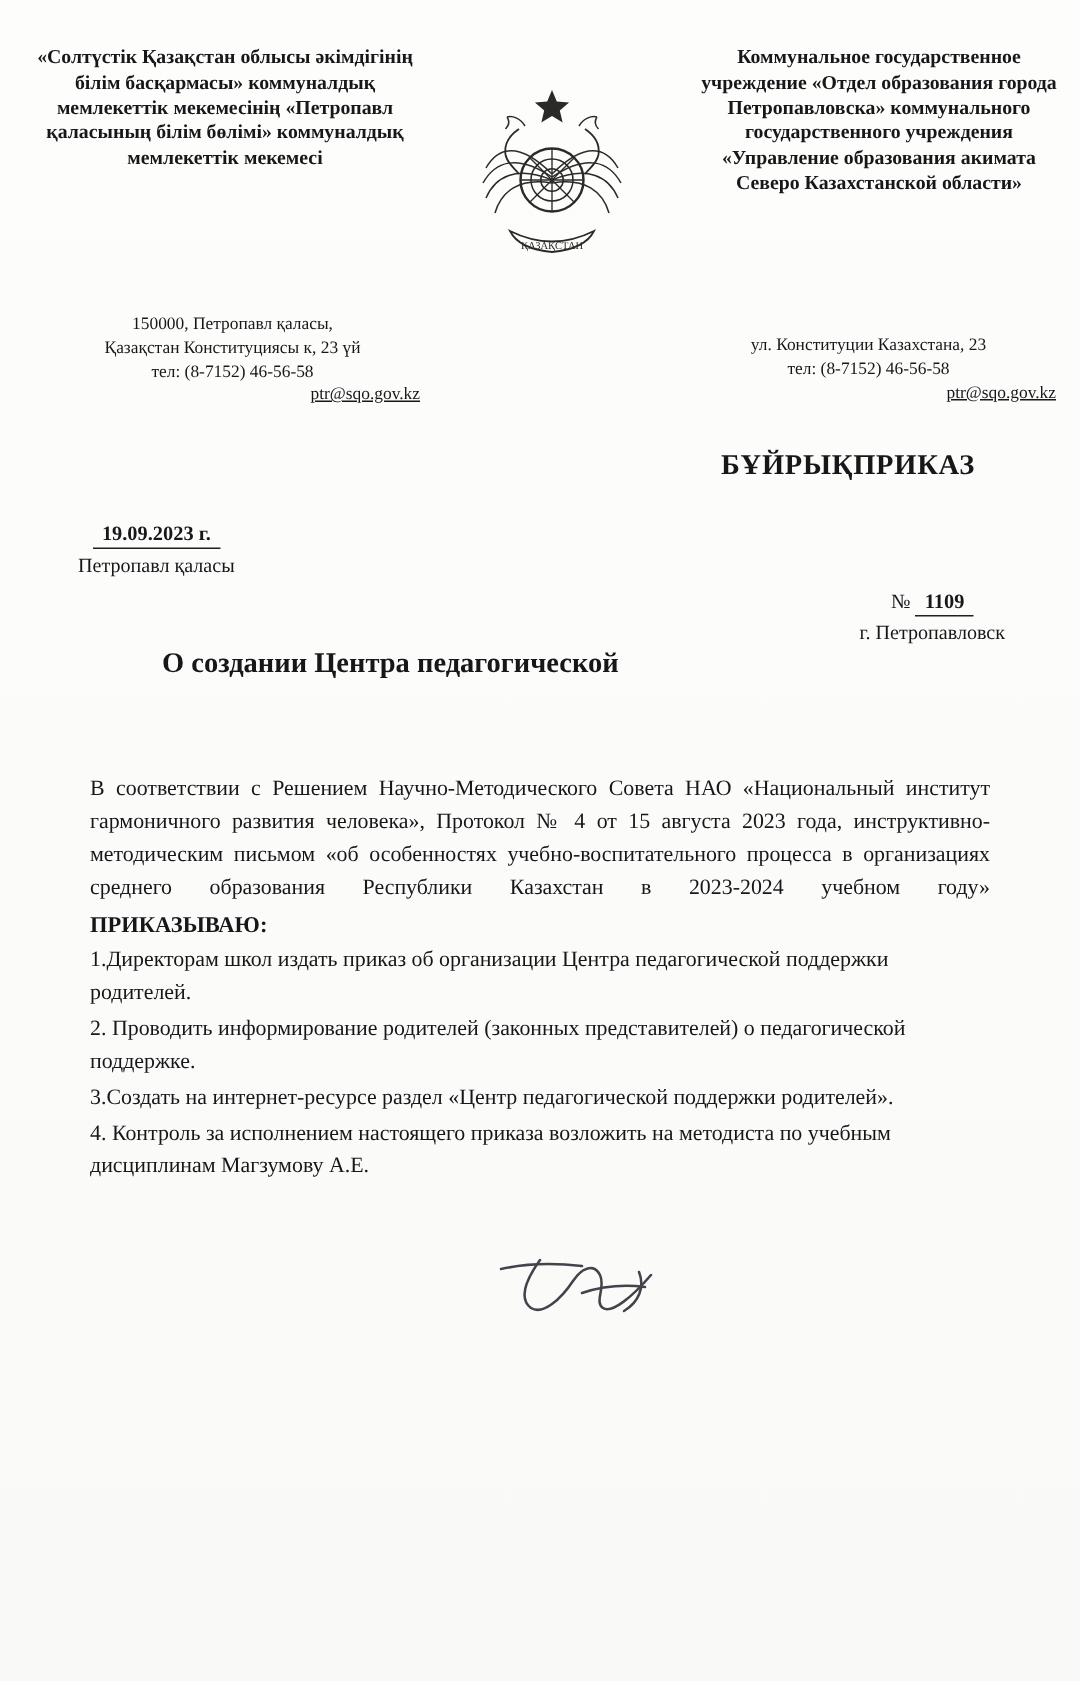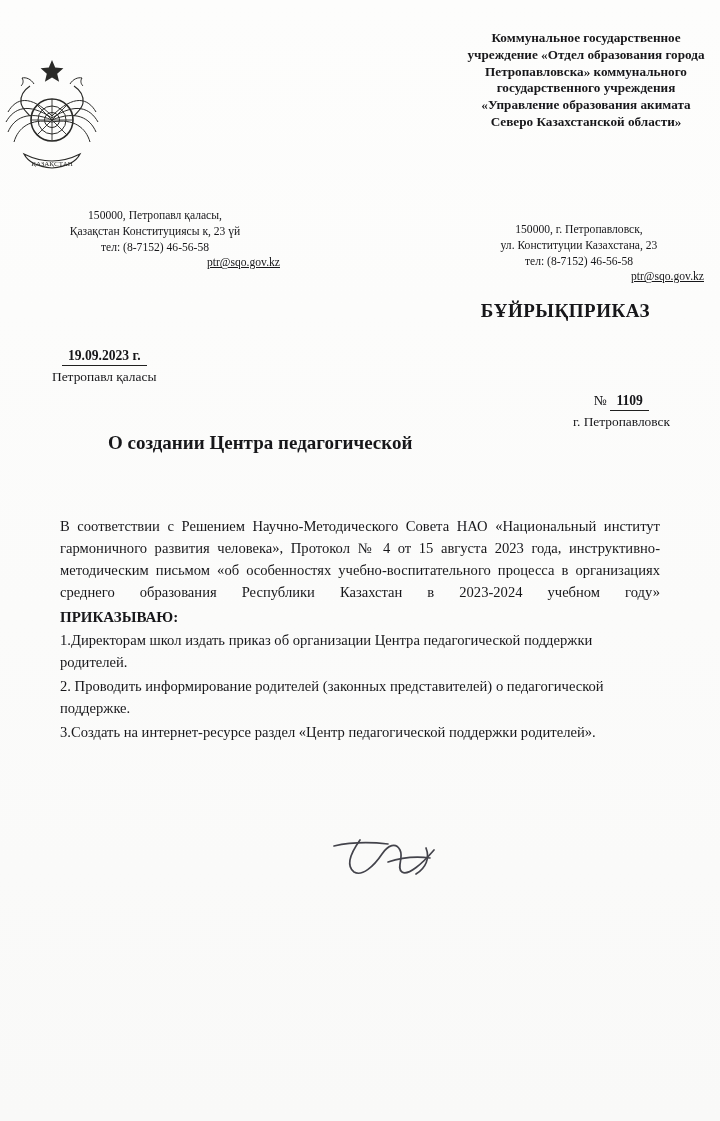--- a/index.html
+++ b/index.html
@@ -172,20 +172,21 @@
   }
 </style>
 </head>
 <body>
 
 <div class="page"></div>
 
 <div class="doc">
 
   <div class="header">
+    <div class="hdr-col left">«Солтүстік Қазақстан облысы әкімдігінің білім басқармасы» коммуналдық мемлекеттік мекемесінің «Петропавл қаласының білім бөлімі» коммуналдық мемлекеттік мекемесі</div>
 
     <div class="emblem">
       <svg viewBox="0 0 104 132" width="104" height="132" aria-hidden="true">
         <g fill="none" stroke="#2a2a28" stroke-width="1.1">
 
           <g stroke-width="1">
             <path d="M52 62 C 30 40, 16 44, 8 58"></path>
             <path d="M52 64 C 28 48, 14 54, 6 68"></path>
             <path d="M52 66 C 28 56, 14 64, 8 78"></path>
             <path d="M52 68 C 30 64, 18 74, 14 88"></path>
@@ -219,21 +220,20 @@
   </div>
 
   <div class="addr left">
     <div>150000, Петропавл қаласы,</div>
     <div>Қазақстан Конституциясы к, 23 үй</div>
     <div>тел: (8-7152) 46-56-58</div>
     <div class="mail">ptr@sqo.gov.kz</div>
   </div>
 
   <div class="addr right">
-    <div>150000, г. Петропавловск,</div>
     <div>ул. Конституции Казахстана, 23</div>
     <div>тел: (8-7152) 46-56-58</div>
     <div class="mail">ptr@sqo.gov.kz</div>
   </div>
 
   <div class="order-row">
     <div class="order-word left">БҰЙРЫҚ</div>
     <div class="order-word right">ПРИКАЗ</div>
   </div>
 
@@ -252,20 +252,21 @@
   <div class="title">
     <span>О создании Центра педагогической</span>
   </div>
 
   <div class="body">
     <p class="para-justify">В  соответствии  с  Решением  Научно-Методического  Совета  НАО «Национальный институт гармоничного развития человека», Протокол № 4 от  15  августа  2023  года,     инструктивно-методическим  письмом  «об особенностях  учебно-воспитательного  процесса  в  организациях  среднего образования      Республики      Казахстан      в      2023-2024      учебном      году»</p>
     <div class="cmd">ПРИКАЗЫВАЮ:</div>
     <div class="item">1.Директорам школ издать приказ об организации Центра педагогической поддержки  родителей.</div>
     <div class="item">2. Проводить информирование родителей (законных представителей) о педагогической поддержке.</div>
     <div class="item">3.Создать на интернет-ресурсе раздел «Центр педагогической поддержки родителей».</div>
+    <div class="item">4. Контроль за исполнением настоящего приказа возложить на методиста по учебным дисциплинам Магзумову А.Е.</div>
   </div>
 
 
   <div class="signature">
     <svg viewBox="0 0 120 56" width="120" height="56" aria-hidden="true">
       <g fill="none" stroke="#1c1c26" stroke-width="1.7" stroke-linecap="round">
         <path d="M4 14 C 22 10, 40 10, 58 12"></path>
         <path d="M30 8 C 20 22, 16 34, 24 40 C 32 45, 44 34, 52 22 C 58 13, 66 10, 70 18 C 74 26, 66 36, 72 40 C 78 44, 92 32, 104 18"></path>
         <path d="M58 30 C 70 26, 84 24, 100 26"></path>
         <path d="M96 16 C 100 26, 96 36, 86 42"></path>

